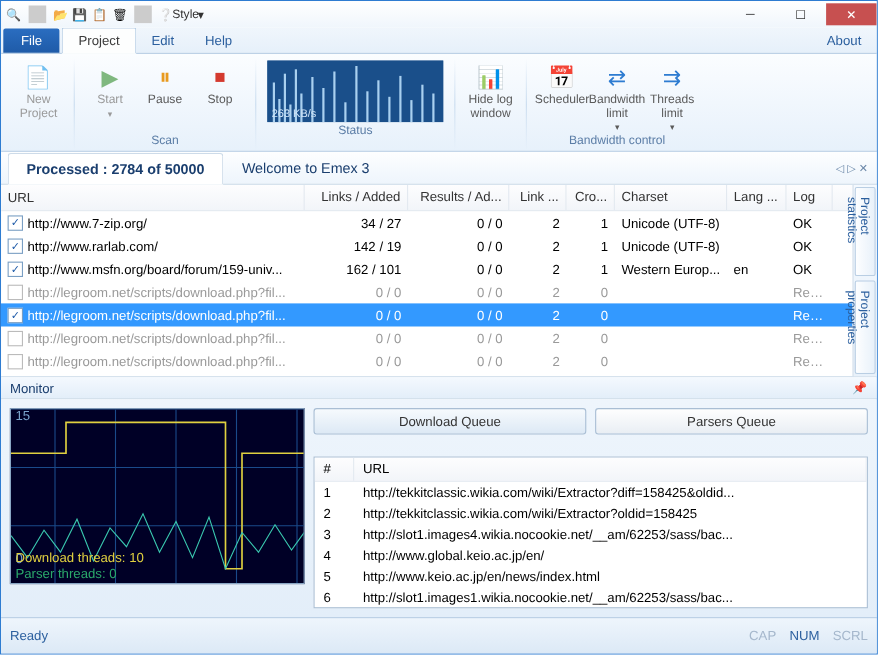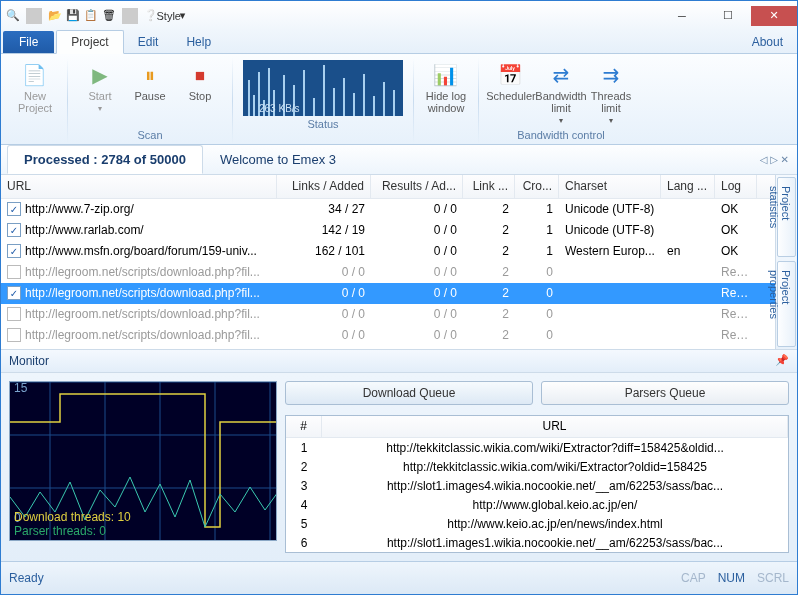--- a/index.html
+++ b/index.html
@@ -27,21 +27,21 @@
 .ribbon { height: 92px; background: linear-gradient(#fbfdff,#e7f1fb); border-bottom: 1px solid #b6cde4; display: flex; padding: 4px 6px 0 6px; gap: 2px; }
 .group { display: flex; flex-direction: column; align-items: center; padding: 0 6px; position: relative; }
 .group-sep { width: 1px; background: linear-gradient(transparent,#c9dcef,transparent); margin: 0 2px; }
 .group-buttons { display: flex; gap: 6px; flex: 1; align-items: flex-start; padding-top: 4px; }
 .big-btn { display: flex; flex-direction: column; align-items: center; gap: 2px; width: 44px; color: #5a5a5a; }
 .big-btn.disabled { color: #9a9a9a; }
 .big-btn .ic { width: 26px; height: 26px; display: flex; align-items: center; justify-content: center; font-size: 20px; }
 .big-btn .lbl { font-size: 11px; text-align: center; line-height: 12px; }
 .group-title { font-size: 11px; color: #5b7da6; padding: 2px 0 3px 0; }
 .status-graph { width: 160px; height: 56px; background: #1a4f8a; position: relative; margin-top: 2px; }
-.status-label { position: absolute; left: 16px; bottom: 2px; font-size: 10px; color: #cfe4f7; }
+.status-label { position: absolute; left: 4px; bottom: 2px; font-size: 10px; color: #cfe4f7; }
 
 
 .tabstrip { height: 30px; background: linear-gradient(#fdfeff,#eef5fc); display: flex; align-items: center; padding: 0 6px; border-bottom: 1px solid #cddbe9; position: relative; }
 .ts-tab { padding: 6px 16px; font-size: 13px; color: #1a3e6e; border: 1px solid transparent; border-radius: 3px 3px 0 0; }
 .ts-tab.active { background: #fff; border: 1px solid #cddbe9; border-bottom: 1px solid #fff; font-weight: 600; margin-bottom: -1px; }
 .ts-nav { position: absolute; right: 8px; display: flex; gap: 6px; color: #6a87a8; font-size: 10px; }
 
 
 .table-wrap { flex: 0 0 auto; background: #fff; height: 175px; display: flex; border-bottom: 1px solid #cddbe9; }
 .table-main { flex: 1; overflow: hidden; display: flex; flex-direction: column; }
@@ -69,21 +69,21 @@
 
 
 .monitor-head { height: 24px; background: linear-gradient(#f4f9fe,#e3eef9); display: flex; align-items: center; padding: 0 8px; border-bottom: 1px solid #cddbe9; color: #1a3e6e; font-size: 13px; gap: 16px; }
 .pin { margin-left: auto; font-size: 11px; color: #4a6c93; }
 .monitor-body { flex: 1; background: linear-gradient(#eef5fc,#e3eef9); display: flex; gap: 8px; padding: 8px; }
 .mon-graph { width: 268px; height: 160px; background: #000026; border: 1px solid #8aa7c5; position: relative; overflow: hidden; }
 .mon-graph .grid line { stroke: #1a4a8a; stroke-width: 1; }
 .mon-info { position: absolute; left: 4px; bottom: 2px; font-size: 10px; }
 .mon-info .dl { color: #e0d040; }
 .mon-info .pt { color: #2aa86a; }
-.mon-right { flex: 1; display: flex; flex-direction: column; gap: 10px; text-align: center; }
+.mon-right { flex: 1; display: flex; flex-direction: column; gap: 20px; }
 .queue-btns { display: flex; gap: 8px; }
 .q-btn { flex: 1; height: 24px; background: linear-gradient(#fefefe,#e9eef4); border: 1px solid #a9bed4; border-radius: 3px; display: flex; align-items: center; justify-content: center; font-size: 12px; color: #333; }
 .q-btn.active { background: linear-gradient(#f6fafd,#dde9f5); }
 .queue-table { flex: 1; background: #fff; border: 1px solid #a9bed4; overflow: hidden; }
 .qthead { display: flex; height: 22px; background: linear-gradient(#fdfdfe,#f2f5f9); border-bottom: 1px solid #e3e9f0; }
 .qth { padding: 3px 8px; border-right: 1px solid #e3e9f0; font-size: 12px; }
 .qc-n { width: 36px; }
 .qc-u { flex: 1; }
 .qtbody .qtr { display: flex; height: 19px; align-items: center; }
 .qtd { padding: 1px 8px; font-size: 12px; white-space: nowrap; overflow: hidden; text-overflow: ellipsis; }

